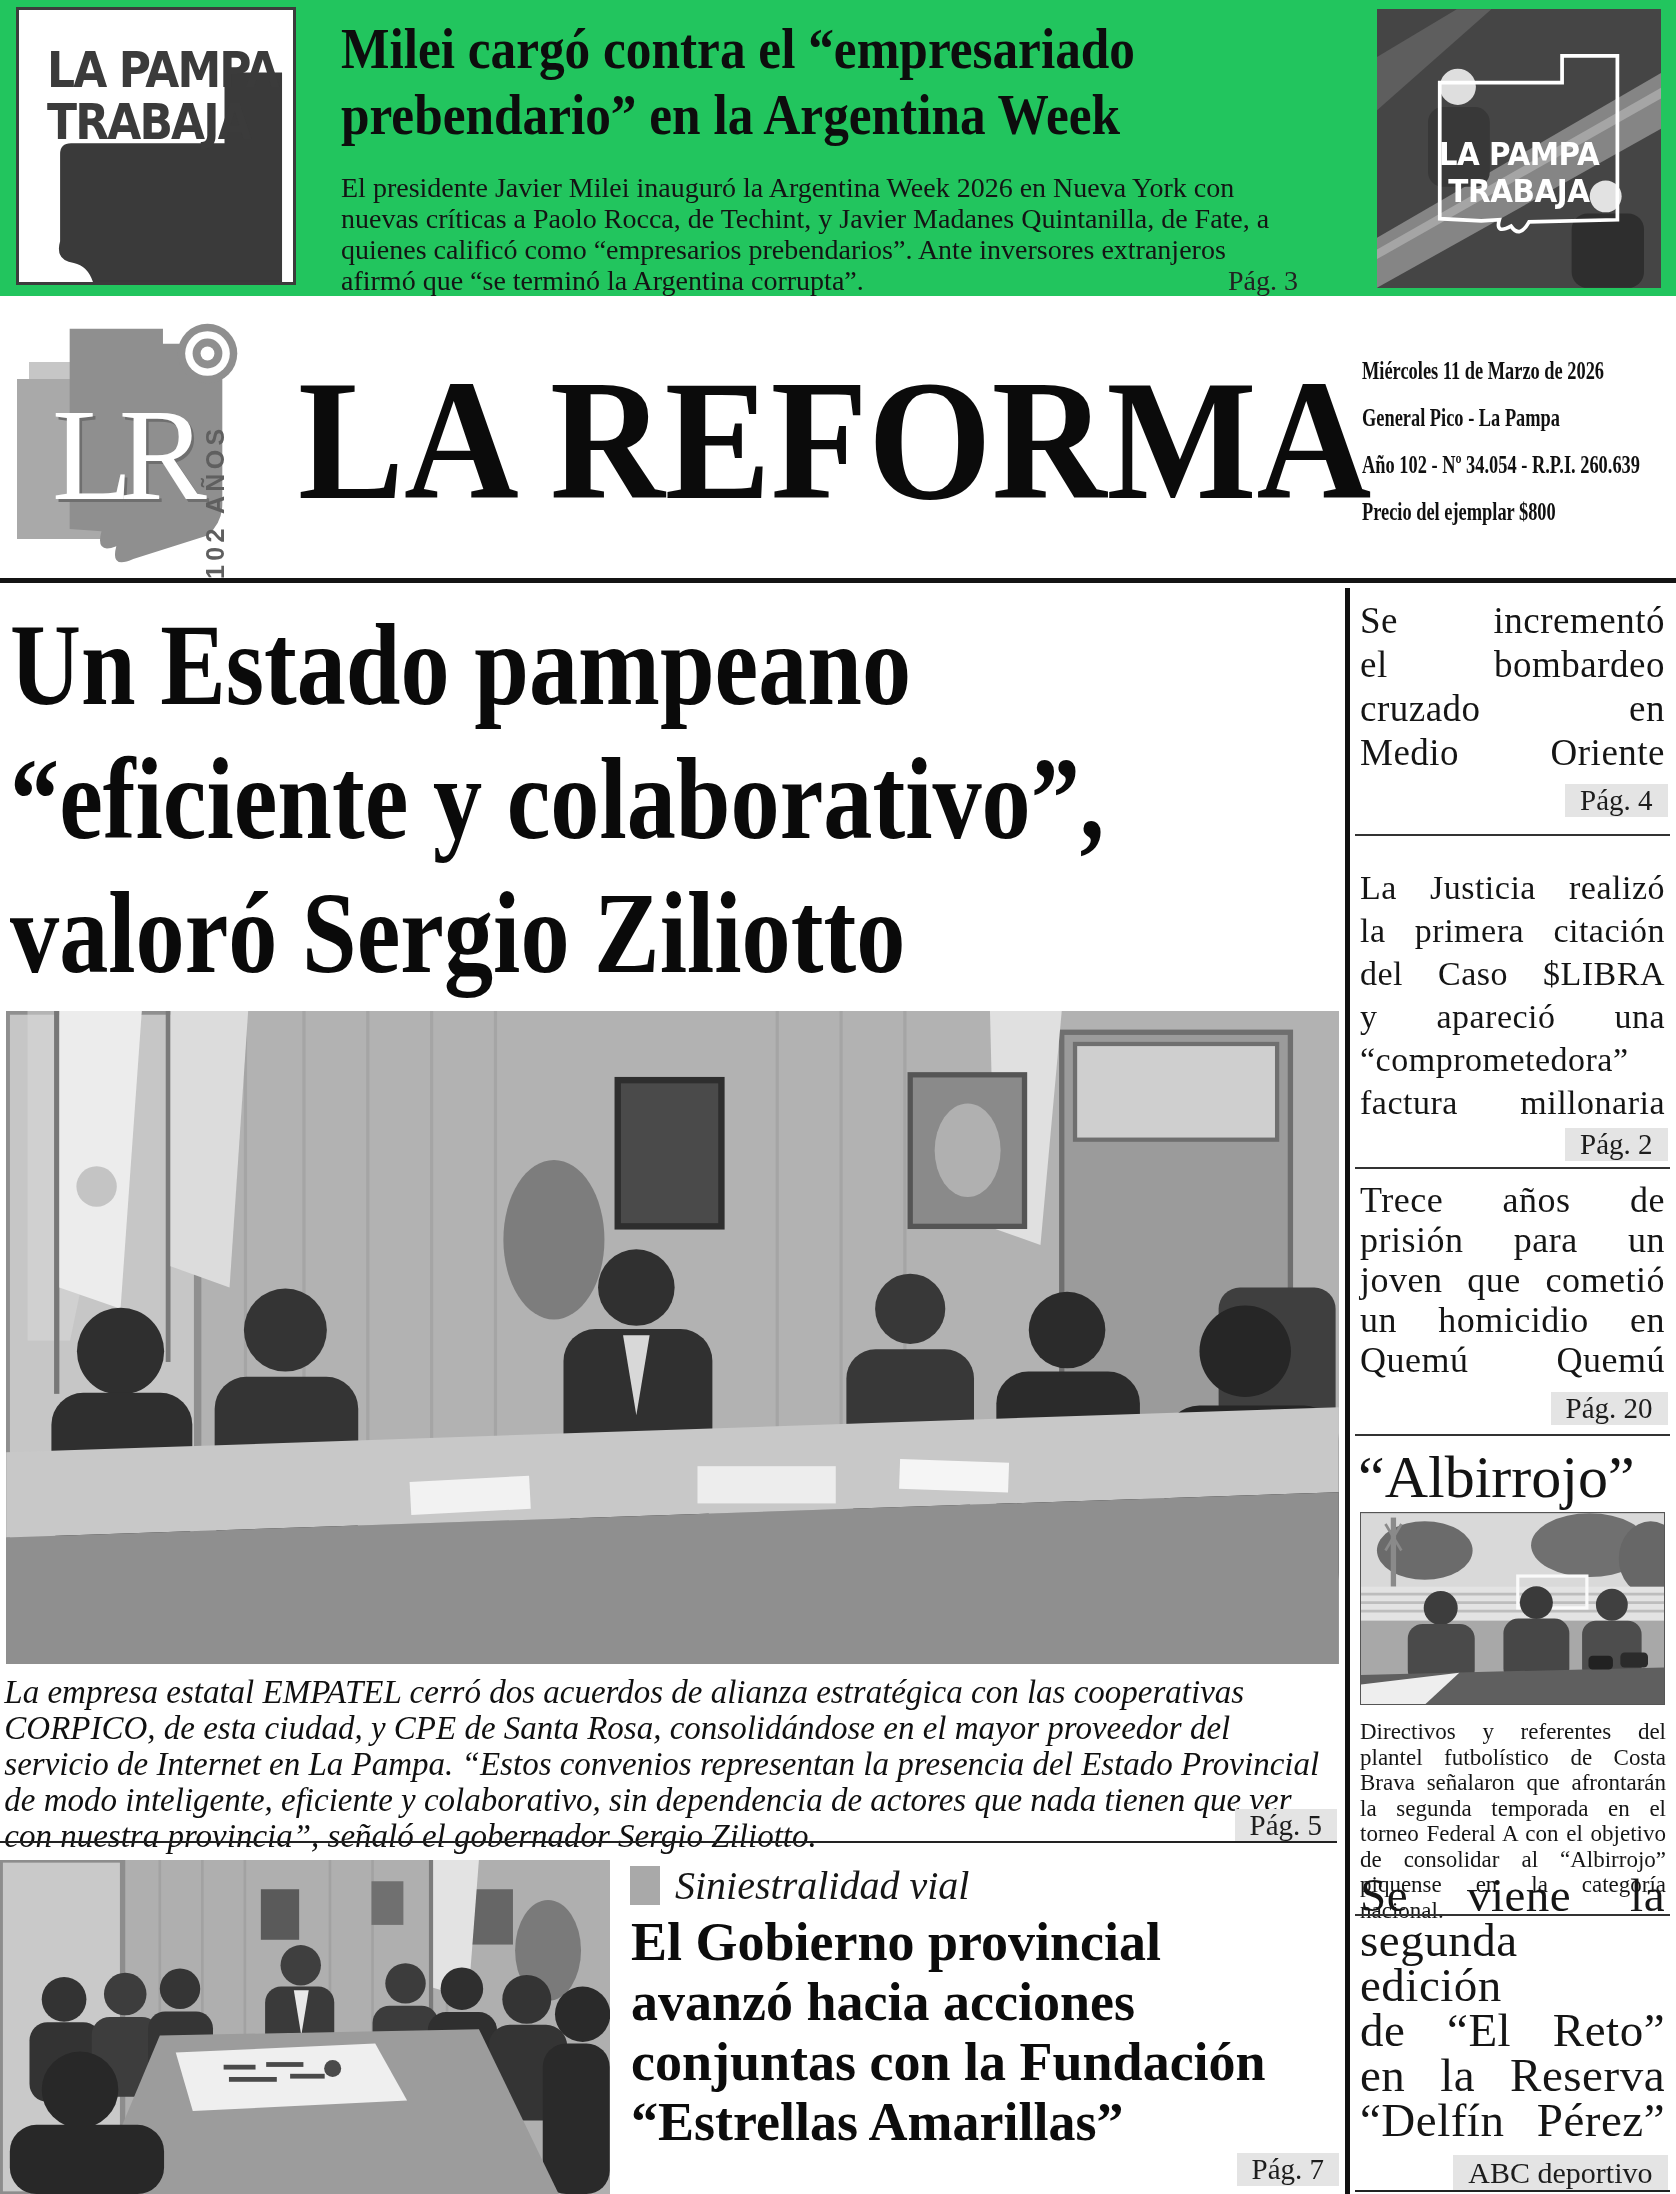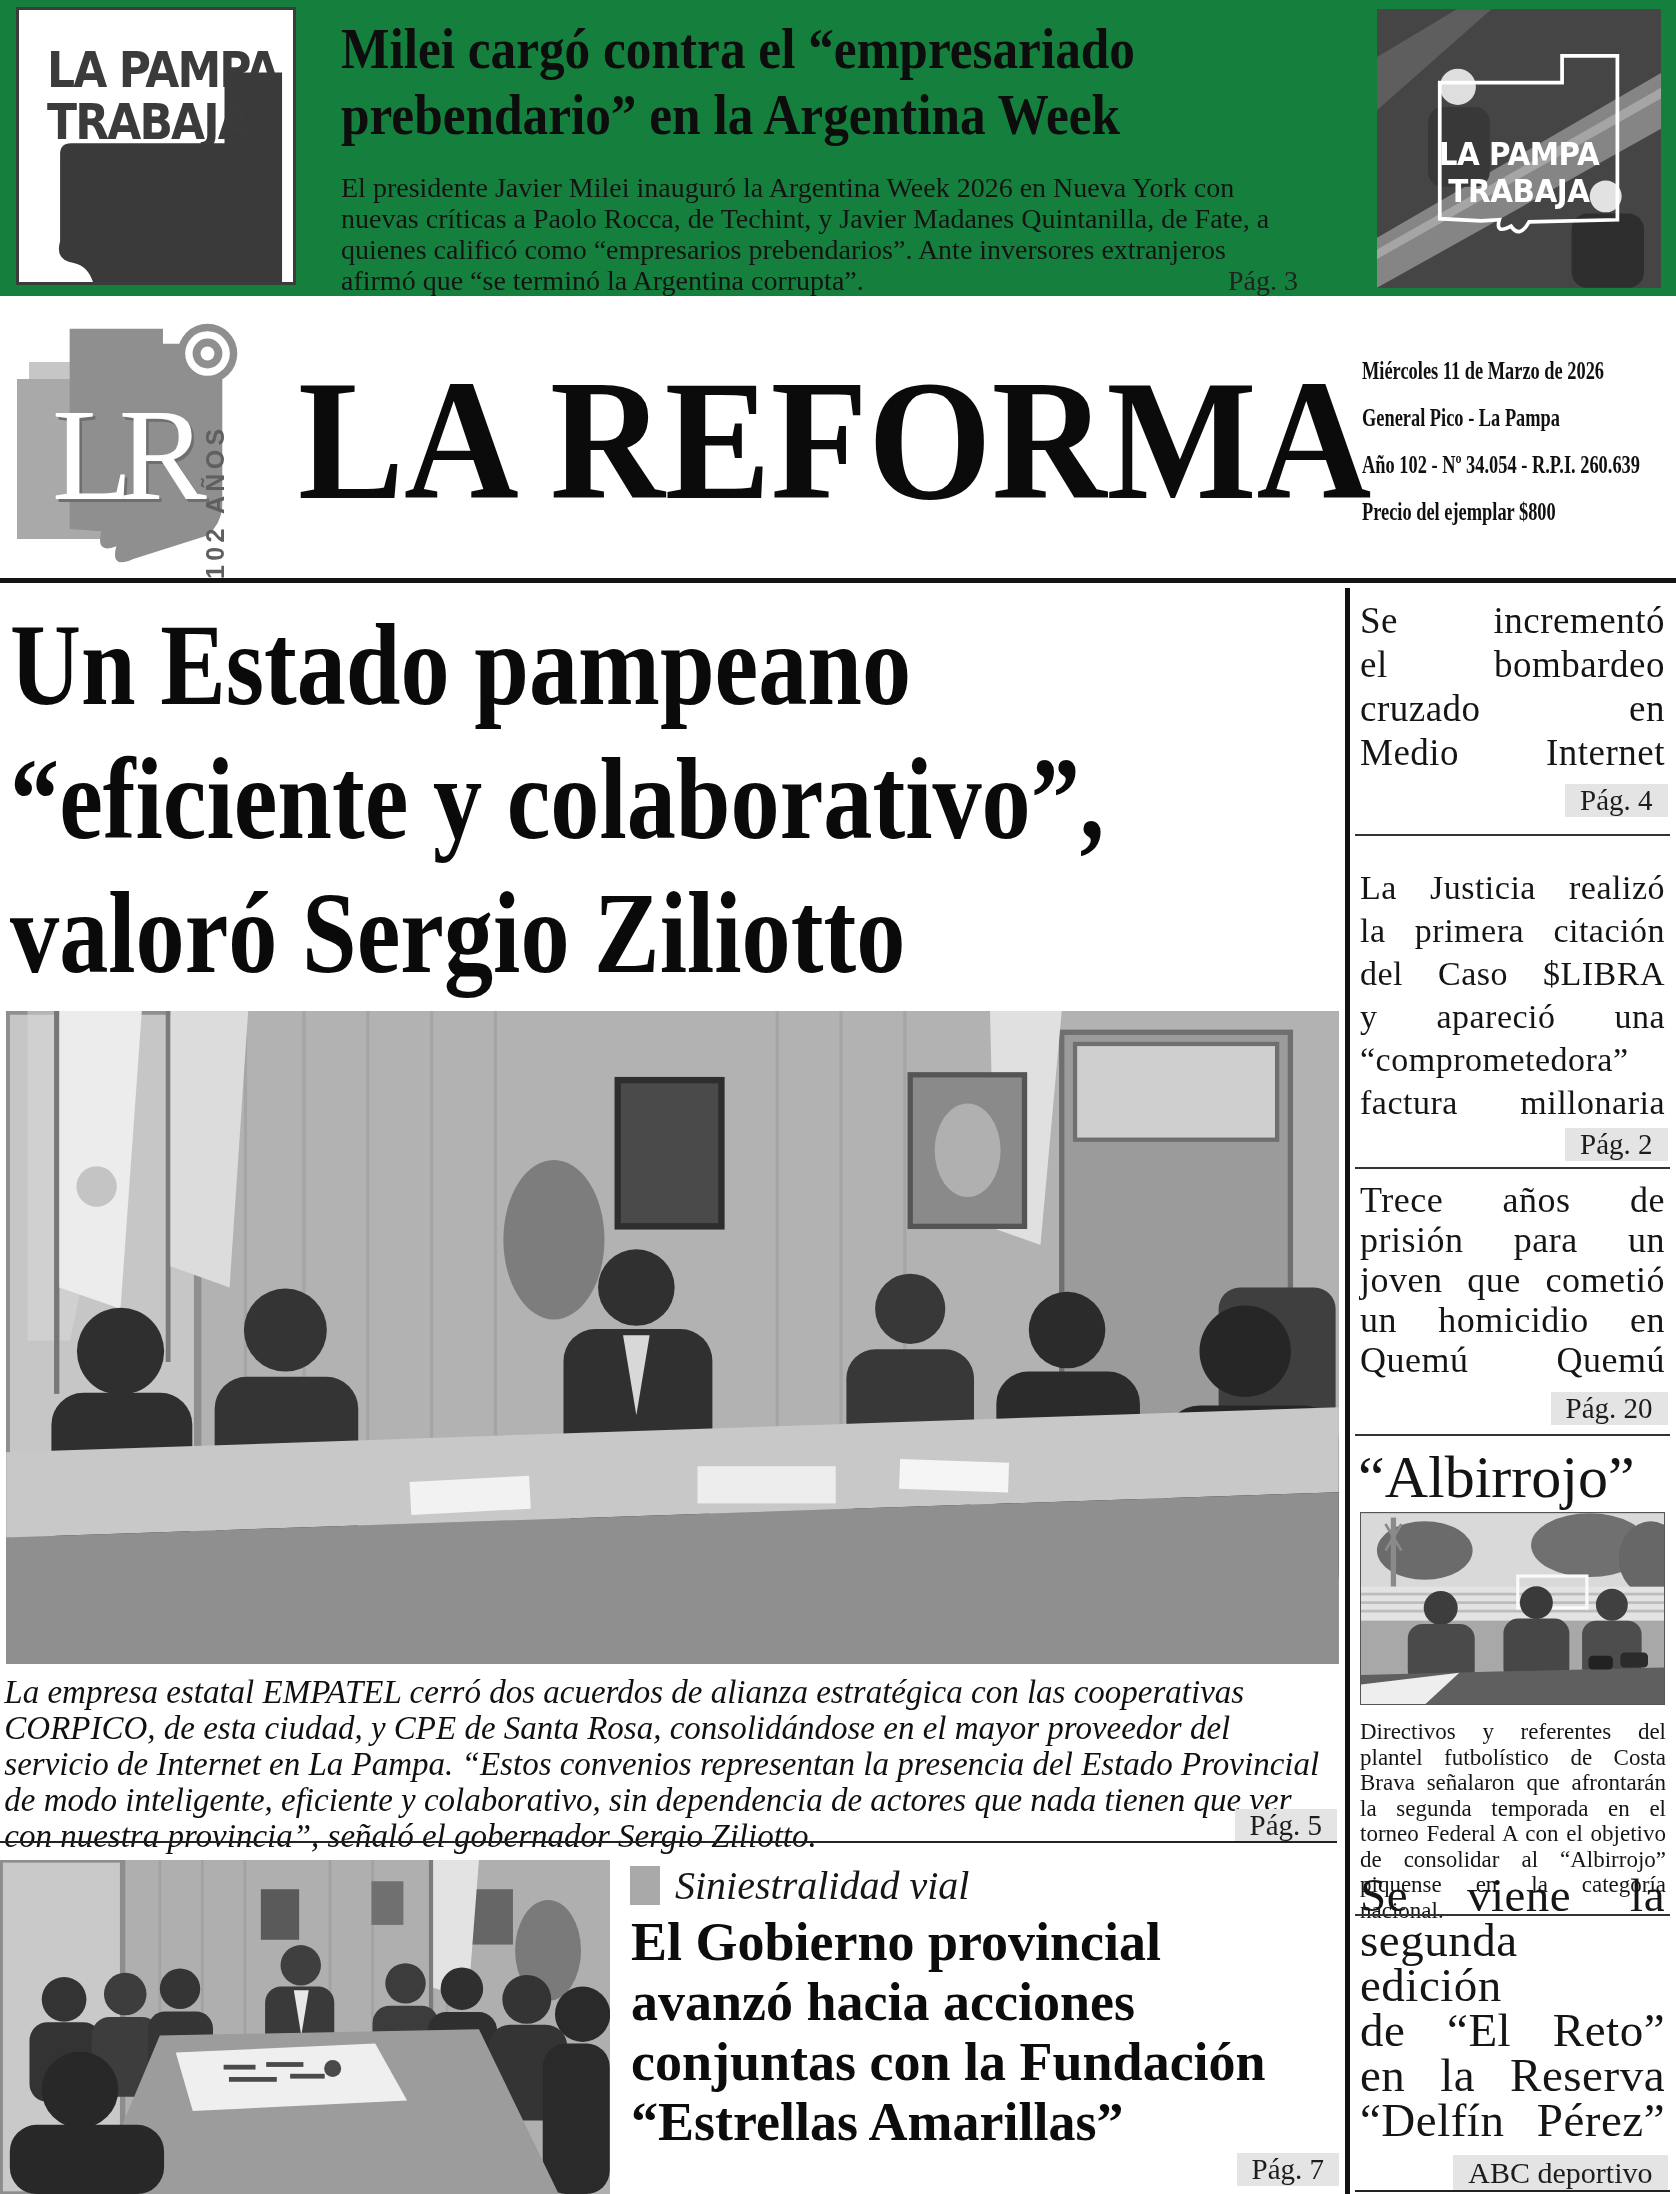--- a/index.html
+++ b/index.html
@@ -1,20 +1,20 @@
 <!DOCTYPE html>
 <html style="font-size:8.5px"><head>
 <meta charset="utf-8">
 <style>
   html,body{margin:0;padding:0;background:#888;}
   #page{position:relative;width:1676px;height:2194px;background:#ffffff;
         font-family:"Liberation Serif",serif;color:#111;overflow:hidden;margin:0 auto;}
   .abs{position:absolute;}
   
-  .banner{left:0;top:0;width:1676px;height:296px;background:#15803d;}
+  .banner{left:0;top:0;width:1676px;height:296px;background:#22c55e;}
   .logo-box{left:16px;top:7.4px;width:280px;height:278px;background:#fff;border:3.2px solid #3c3c3c;box-sizing:border-box;}
   .logo-box svg{position:absolute;left:0;top:0;width:100%;height:100%;}
   .logo-text{position:absolute;left:28px;top:34px;font-family:"DejaVu Sans",sans-serif;font-weight:800;
              font-size:50px;line-height:52px;letter-spacing:-2.1px;color:#3b3b3b;
              transform:scaleX(.88);transform-origin:0 0;white-space:nowrap;}
   .banner-headline{left:341px;top:16px;width:1053px;font-weight:700;font-size:57px;line-height:66px;
                    color:#0d0d0d;transform:scaleX(.9);transform-origin:0 0;white-space:nowrap;}
   .banner-deck{left:341px;top:172px;width:952px;font-size:28px;line-height:31px;color:#141414;}
   .banner-page{left:1192px;top:249px;width:106px;text-align:right;font-size:28px;color:#222;margin-top:16px;}
   .banner-photo{left:1377px;top:8.5px;width:284px;height:279px;background:#474747;overflow:hidden;}
@@ -250,21 +250,21 @@
     <div>“Estrellas Amarillas”</div>
   </div>
   <div class="badge" style="top:2153px;right:337px;">Pág. 7</div>
 
   <div class="abs vdivider"></div>
 
   <div class="abs rc-head rc1">
     <div class="jline">Se incrementó</div>
     <div class="jline">el bombardeo</div>
     <div class="jline">cruzado en</div>
-    <div class="jline">Medio Internet</div>
+    <div class="jline">Medio Oriente</div>
   </div>
   <div class="badge" style="top:784px;right:8.5px;margin-left:20px;">Pág. 4</div>
   <div class="abs rc-rule" style="top:834px;"></div>
 
   <div class="abs rc-head rc2">
     <div class="jline">La Justicia realizó</div>
     <div class="jline">la primera citación</div>
     <div class="jline">del Caso $LIBRA</div>
     <div class="jline">y apareció una</div>
     <div class="jline">“comprometedora”</div>

